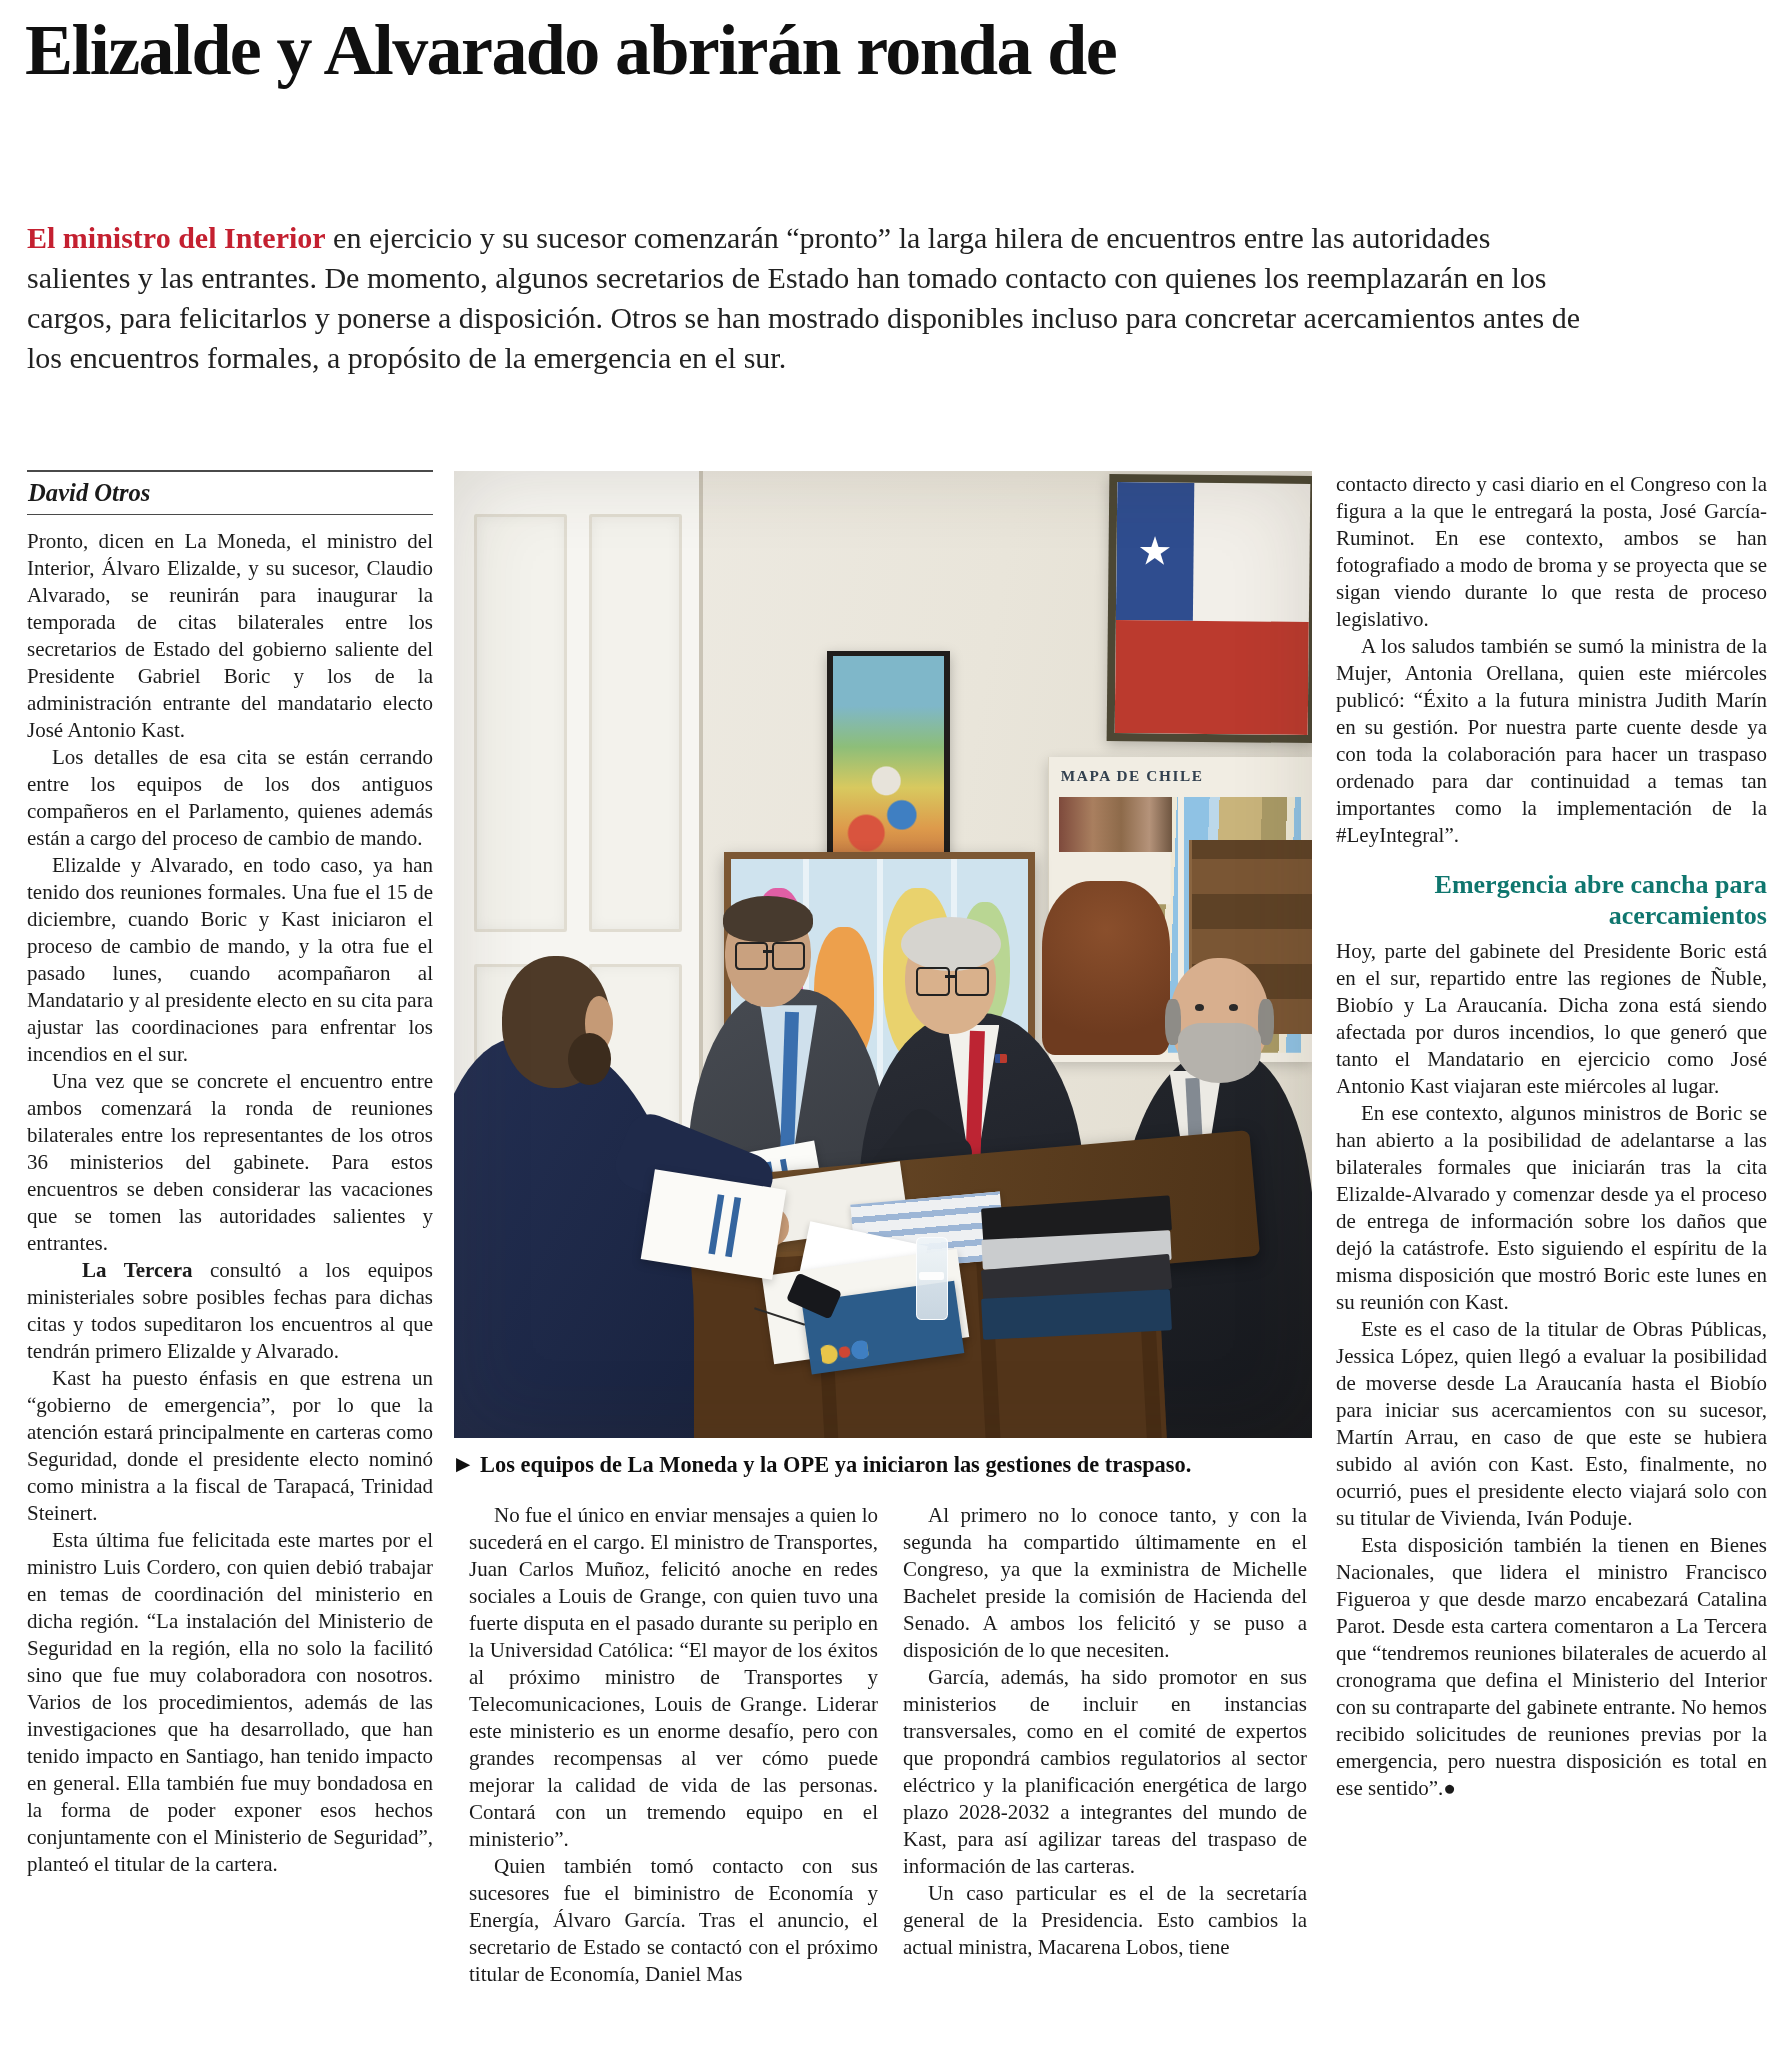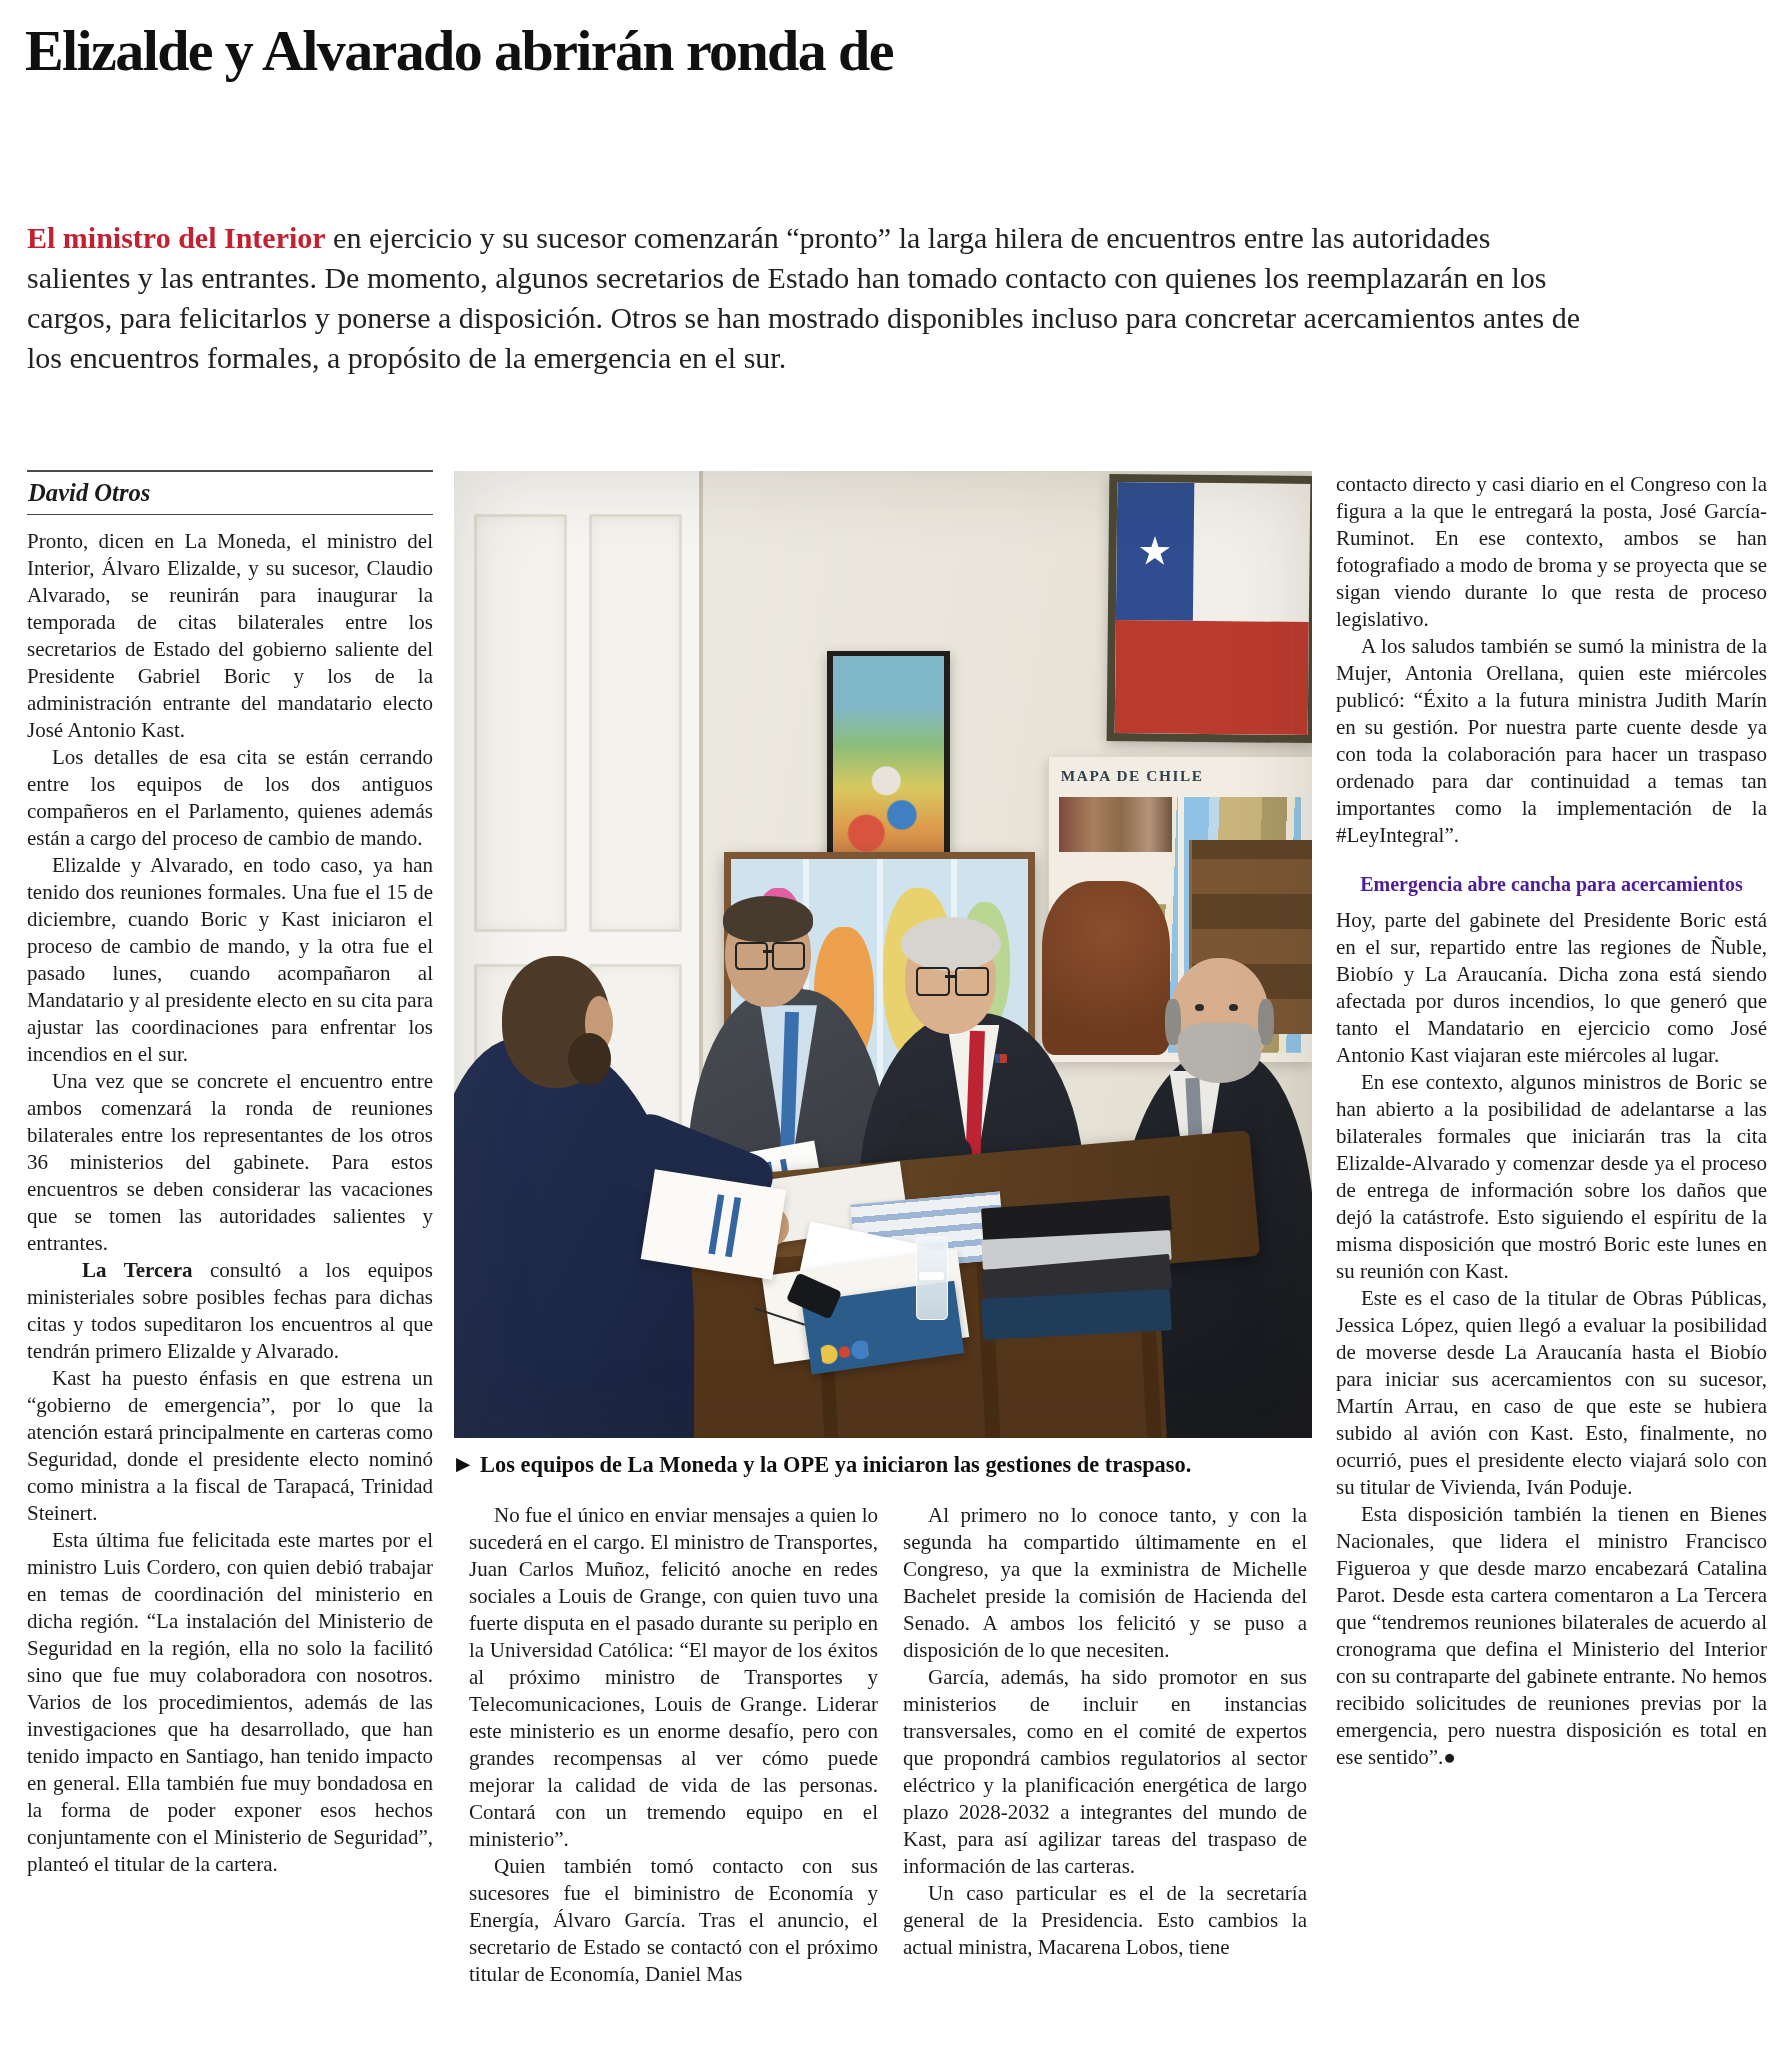--- a/index.html
+++ b/index.html
@@ -3,21 +3,21 @@
 <meta charset="utf-8">
 <style>
   html,body{margin:0;padding:0;background:#ffffff;}
   .page{
     position:relative;width:1778px;height:2066px;background:#ffffff;overflow:hidden;
     font-family:"Liberation Serif","DejaVu Serif",serif;color:#1b1b1b;
   }
   
   .headline{
     position:absolute;left:25px;top:4.4px;width:1733px;
-    font-weight:700;font-size:58px;line-height:93px;letter-spacing:-1.6px;color:#101010;
+    font-weight:700;font-size:72px;line-height:93px;letter-spacing:-1.6px;color:#101010;
   }
   
   .lead{
     position:absolute;left:27px;top:218px;width:1558px;
     font-size:30px;line-height:40px;color:#222;
   }
   .kicker{color:var(--kicker-red,#c42030);font-weight:700;}
   
   .col{position:absolute;font-size:21px;line-height:27px;text-align:justify;hyphens:auto;overflow-wrap:break-word;}
   .col1{left:27px;top:470px;width:406px;}
@@ -26,22 +26,22 @@
   .col4{left:1336px;top:471px;width:431px;}
   .byline{
     border-top:2.2px solid #4a4a4a;border-bottom:1.6px solid #4a4a4a;
     padding:6.6px 1.1px 7.7px;margin-bottom:13px;
     font-style:italic;font-weight:700;font-size:24.6px;line-height:28px;text-align:left;
   }
   .article-p{margin:0;}
   .article-p.indent{text-indent:25px;}
   .article-p b{font-weight:700;margin-left:30px;}
   .subhead{
-    font-weight:700;font-size:20px;line-height:31px;margin:19.7px 0 7.7px;
-    text-align:center;color:#4c1d95;letter-spacing:0;
+    font-weight:700;font-size:26px;line-height:31px;margin:19.7px 0 7.7px;
+    text-align:right;color:#0f766e;letter-spacing:0;
   }
   
   .figure{
     position:absolute;left:454px;top:471px;width:858px;height:967px;overflow:hidden;
     background:linear-gradient(100deg,#efece5 0%,#e9e5da 55%,#e0dbce 100%);
   }
   .figure::after{content:"";position:absolute;inset:0;box-shadow:inset 0 0 82px rgba(60,50,30,.16);}
   .abs{position:absolute;}
   
   .door{left:0;top:0;width:28.5%;height:100%;background:#f6f5f1;border-right:4.4px solid #cac4b6;}

